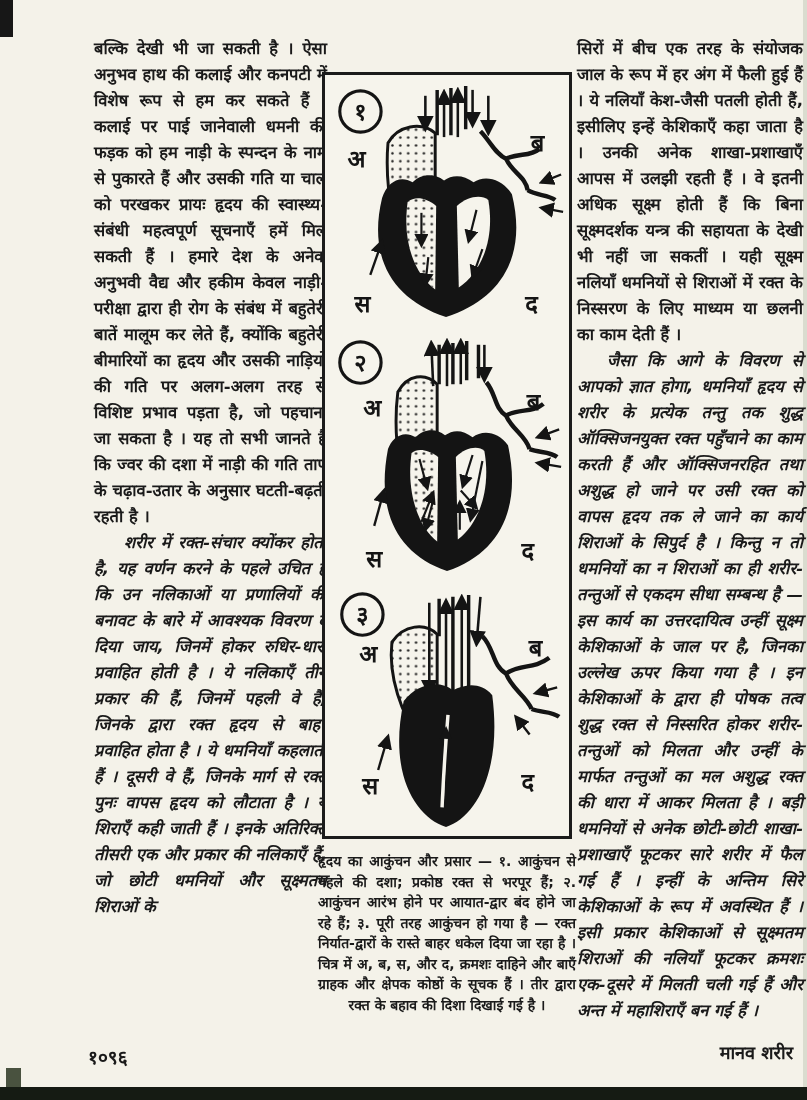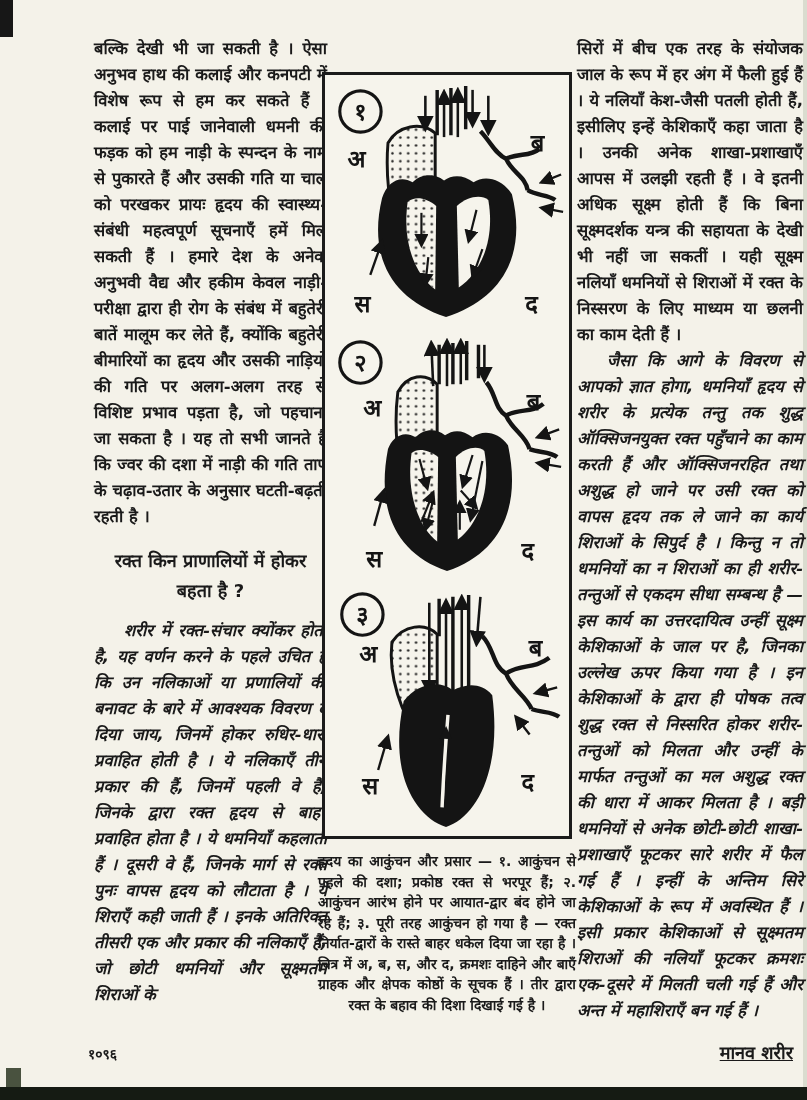--- a/index.html
+++ b/index.html
@@ -16,38 +16,37 @@
               display:flex;flex-direction:column;justify-content:space-between;padding:3px 2px;}
   svg.heart{width:100%;height:250px;display:block;}
   .fig-num,.fig-lbl{font-family:"DejaVu Sans",sans-serif;font-weight:bold;font-size:24px;
                     fill:#141414;text-anchor:middle;}
   .caption{position:absolute;left:318px;top:851px;width:258px;font-size:14px;line-height:20.5px;
            font-weight:700;text-align:justify;text-align-last:center;}
   .watermark{position:absolute;left:132px;top:1003px;width:556px;text-align:center;
              font-family:"DejaVu Serif",serif;font-style:italic;font-size:43px;letter-spacing:1px;
              color:rgba(110,110,100,0.20);-webkit-text-stroke:1.3px rgba(92,92,84,0.75);
              pointer-events:none;white-space:nowrap;}
-  .page-number{position:absolute;left:88px;top:1044px;font-size:14px;font-weight:600;}
-  .running-title{position:absolute;right:14px;top:1040px;font-size:18px;font-weight:700;text-decoration:underline;}
+  .page-number{position:absolute;left:88px;top:1044px;font-size:19px;font-weight:600;}
+  .running-title{position:absolute;right:14px;top:1040px;font-size:18px;font-weight:700;}
   .bottom-bar{position:absolute;left:0;bottom:0;width:807px;height:13px;background:#151b13;}
   .corner-mark{position:absolute;left:0;top:0;width:13px;height:37px;background:#171717;}
   .smudge{position:absolute;left:6px;top:1068px;width:15px;height:19px;background:#49523f;}
   .edge-tint{position:absolute;right:0;top:0;width:4px;height:100%;background:rgba(100,120,90,0.18);}
 </style>
 </head>
 <body>
 
 <div class="page">
 
   <div class="corner-mark"></div>
   <div class="edge-tint"></div>
 
   <div class="col col-left">
     <p>बल्कि देखी भी जा सकती है । ऐसा अनुभव हाथ की कलाई और कनपटी में विशेष रूप से हम कर सकते हैं । कलाई पर पाई जानेवाली धमनी की फड़क को हम नाड़ी के स्पन्दन के नाम से पुकारते हैं और उसकी गति या चाल को परखकर प्रायः हृदय की स्वास्थ्य-संबंधी महत्वपूर्ण सूचनाएँ हमें मिल सकती हैं । हमारे देश के अनेक अनुभवी वैद्य और हकीम केवल नाड़ी-परीक्षा द्वारा ही रोग के संबंध में बहुतेरी बातें मालूम कर लेते हैं, क्योंकि बहुतेरी बीमारियों का हृदय और उसकी नाड़ियों की गति पर अलग-अलग तरह से विशिष्ट प्रभाव पड़ता है, जो पहचाना जा सकता है । यह तो सभी जानते हैं कि ज्वर की दशा में नाड़ी की गति ताप के चढ़ाव-उतार के अनुसार घटती-बढ़ती रहती है ।</p>
-    <div class="heading">रक्त किन प्राणालियों में होकर बहता है ?</div>
     <p class="indent">शरीर में रक्त-संचार क्योंकर होता है, यह वर्णन करने के पहले उचित है कि उन नलिकाओं या प्रणालियों की बनावट के बारे में आवश्यक विवरण दे दिया जाय, जिनमें होकर रुधिर-धारा प्रवाहित होती है । ये नलिकाएँ तीन प्रकार की हैं, जिनमें पहली वे हैं, जिनके द्वारा रक्त हृदय से बाहर प्रवाहित होता है । ये धमनियाँ कहलाती हैं । दूसरी वे हैं, जिनके मार्ग से रक्त पुनः वापस हृदय को लौटाता है । ये शिराएँ कही जाती हैं । इनके अतिरिक्त तीसरी एक और प्रकार की नलिकाएँ हैं, जो छोटी धमनियों और सूक्ष्मतम शिराओं के</p>
   </div>
 
   <div class="figure-wrap">
     <div class="figure-box">
 
       <svg class="heart" viewBox="0 0 244 250">
         <defs>
           <marker id="ma" viewBox="0 0 10 10" refX="8" refY="5" markerWidth="6.5" markerHeight="6.5" orient="auto">
               <path d="M0,0L10,5L0,10z" fill="#141414"></path>

